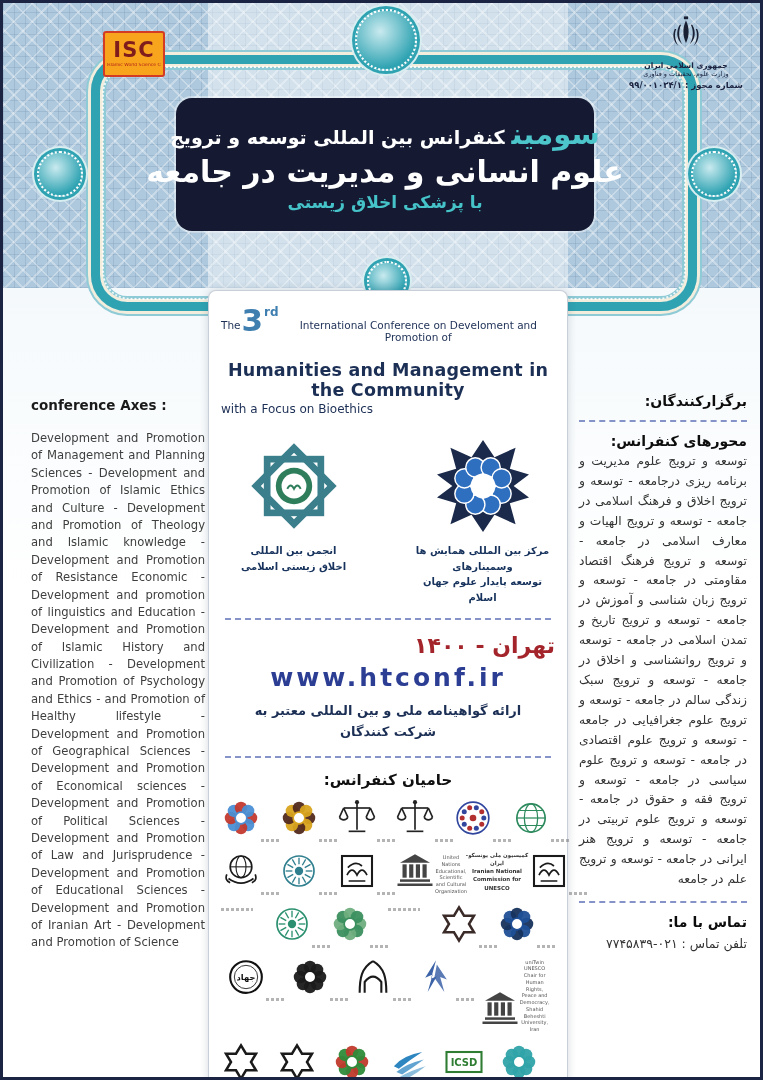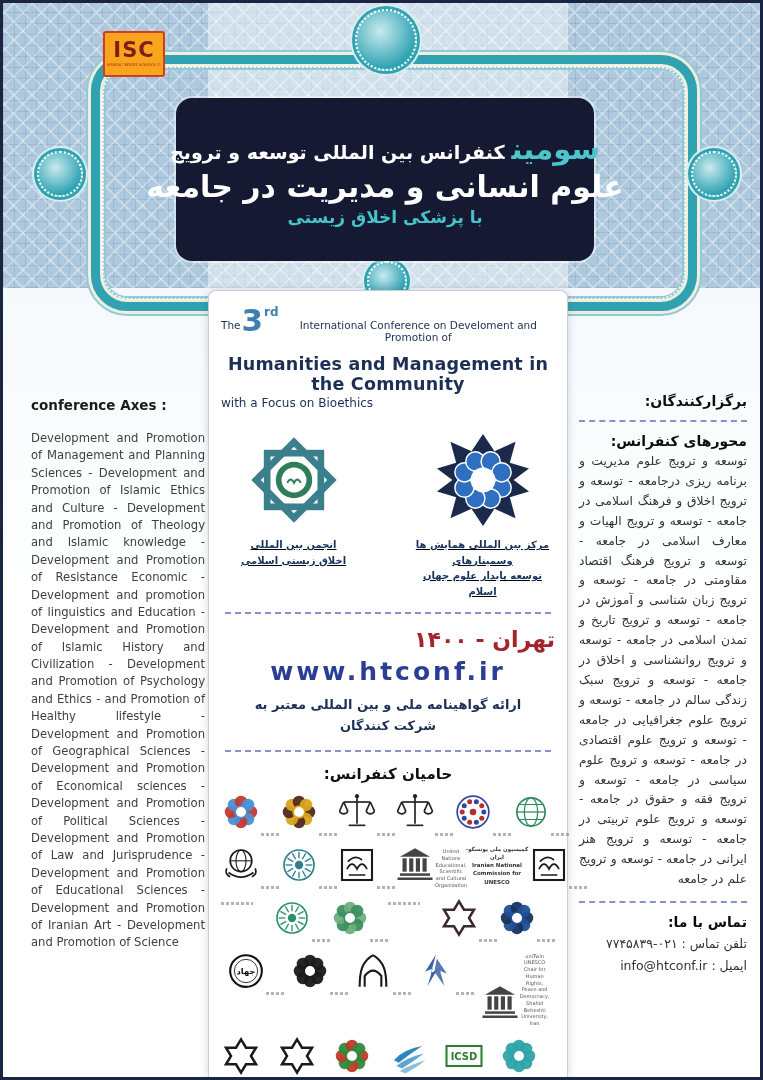--- a/index.html
+++ b/index.html
@@ -16,21 +16,21 @@
   .header-lightcol{position:absolute;left:205px;top:0;width:360px;height:285px;background:rgba(255,255,255,.45);}
   .frame{position:absolute;left:88px;top:52px;width:588px;height:238px;border:9px solid #2fa3b2;border-radius:36px;
     box-shadow:0 0 0 3px #f2eddc,0 0 0 5px #8fcbd6, inset 0 0 0 3px #f2eddc, inset 0 0 0 6px #8fcbd6;}
   .frame::after{content:"";position:absolute;inset:2px;border:2px dotted #ffffff;border-radius:28px;opacity:.85;}
   .medallion{position:absolute;border-radius:50%;background:radial-gradient(circle at 40% 35%,#c9eaef,#2fa3b2 72%);
     border:2px dotted #ffffff;box-shadow:0 0 0 3px #2fa3b2,0 0 0 5px #d9eef1;}
   .med-top{left:352px;top:6px;width:58px;height:58px;}
   .med-left{left:34px;top:148px;width:42px;height:42px;}
   .med-right{left:688px;top:148px;width:42px;height:42px;}
   .med-bottom{left:364px;top:258px;width:36px;height:36px;}
-  .banner{position:absolute;left:173px;top:95px;width:418px;height:163px;background:#151a32;border-radius:16px;
+  .banner{position:absolute;left:173px;top:95px;width:418px;height:133px;background:#151a32;border-radius:16px;
     box-shadow:0 0 0 2px rgba(255,255,255,.4);display:flex;flex-direction:column;justify-content:center;align-items:center;gap:3px;z-index:3;}
   .banner-l1{direction:rtl;white-space:nowrap;}
   .banner-accent{color:#4cc5cb;font-size:29px;font-weight:bold;margin-left:7px;}
   .banner-rest{color:#ffffff;font-size:19px;font-weight:bold;}
   .banner-l2{color:#ffffff;font-size:30px;font-weight:bold;direction:rtl;white-space:nowrap;}
   .banner-sub{color:#45c3c9;font-size:17px;font-weight:bold;direction:rtl;}
   
   .seal{position:absolute;left:22px;top:20px;width:70px;text-align:center;z-index:4;}
   .seal-circle{width:52px;height:52px;margin:0 auto;border-radius:50%;border:1px solid #44508e;
     background:radial-gradient(circle,#ffffff 16%,#5c6bb0 17% 36%,#ffffff 37% 44%,#3d4f91 45% 70%,#f2f5fb 71%);}
@@ -45,23 +45,23 @@
   .gov-license{font-size:8.5px;font-weight:bold;margin-top:2px;direction:rtl;}
   
   .card{position:absolute;left:205px;top:287px;width:360px;height:790px;background:#ffffff;border:1px solid #c9cfd8;border-bottom:none;
     border-radius:8px 8px 0 0;box-shadow:0 0 8px rgba(40,60,90,.20);padding:14px 12px 0;box-sizing:border-box;z-index:2;}
   .etitle{color:#1c2f55;text-align:center;}
   .etitle-l1{display:flex;align-items:flex-start;justify-content:center;font-size:10.5px;color:#1c2f55;}
   .etitle-the{margin-top:14px;}
   .etitle-num{font-size:31px;font-weight:bold;color:#3e7fb0;line-height:1;margin:0 1px;}
   .etitle-ord{font-size:12px;font-weight:bold;color:#3e7fb0;margin-right:3px;}
   .etitle-rest{margin-top:14px;}
-  .etitle-l2{font-size:17.5px;font-weight:bold;margin-top:11px;letter-spacing:.2px;}
+  .etitle-l2{font-size:17.5px;font-weight:bold;margin-top:17px;letter-spacing:.2px;}
   .etitle-l3{font-size:12px;text-align:left;padding-right:16px;margin-top:2px;}
-  .orglogos{display:flex;justify-content:center;gap:44px;margin-top:24px;align-items:flex-start;text-decoration:underline;}
+  .orglogos{display:flex;justify-content:center;gap:44px;margin-top:24px;align-items:flex-start;}
   .orglogo{text-align:center;width:150px;}
   .orglogo-cap{font-size:10px;font-weight:bold;color:#16325c;direction:rtl;line-height:1.55;margin-top:7px;}
   .preline{white-space:pre-line;}
   .dash{border-top:2px dashed #8693c9;margin:13px 4px;height:0;}
   .city{font-size:22px;font-weight:bold;color:#a3242a;direction:rtl;margin-top:4px;}
   .url{font-size:25px;font-weight:bold;color:#2c3e94;text-align:center;letter-spacing:3px;margin-top:5px;}
   .cert{font-size:13px;font-weight:bold;color:#1c2f55;text-align:center;direction:rtl;margin-top:9px;line-height:1.6;padding:0 28px;}
   .sph{font-size:15px;font-weight:bold;color:#101010;text-align:center;direction:rtl;margin-top:8px;}
   .sprow{display:flex;justify-content:space-evenly;align-items:flex-start;margin-top:9px;}
   .sp{display:flex;flex-direction:row;align-items:flex-end;width:58px;}
@@ -99,20 +99,35 @@
       </div>
       <div class="banner-l2">علوم انسانی و مدیریت در جامعه</div>
       <div class="banner-sub">با پزشکی اخلاق زیستی</div>
     </div>
 
     <div class="isc">
       <div class="isc-text">ISC</div>
       <div class="isc-sub">Islamic World Science Citation Center</div>
     </div>
 
+    <div class="gov">
+      <svg width="34" height="42" viewBox="0 0 48 60">
+        <g fill="#1a2033">
+          <path d="M24 8 C19 18 19 30 24 40 C29 30 29 18 24 8 Z"></path>
+          <path d="M15 14 C9 24 11 36 19 42 C13 34 13 22 17 14 Z"></path>
+          <path d="M33 14 C39 24 37 36 29 42 C35 34 35 22 31 14 Z"></path>
+          <path d="M21 2 h6 v4 h-6 z"></path>
+          <path d="M8 20 C4 28 6 38 13 44 C8 36 7 27 10 20 Z"></path>
+          <path d="M40 20 C44 28 42 38 35 44 C40 36 41 27 38 20 Z"></path>
+        </g>
+      </svg>
+      <div class="gov-line1">جمهوری اسلامی ایران</div>
+      <div class="gov-line2">وزارت علوم، تحقیقات و فناوری</div>
+      <div class="gov-license">شماره مجوز : ۹۹/۰۰۱۰۳۴/۱</div>
+    </div>
   </div>
 
   <div class="card">
     <div class="etitle">
       <div class="etitle-l1">
         <span class="etitle-the">The</span>
         <span class="etitle-num">3</span>
         <span class="etitle-ord">rd</span>
         <span class="etitle-rest">International Conference on Develoment and Promotion of</span>
       </div>
@@ -477,16 +492,15 @@
   </div>
 
   <div class="rcol">
     <div class="rcol-head">برگزارکنندگان:</div>
     <div class="dash"></div>
     <div class="rcol-head">محورهای کنفرانس:</div>
     <div class="rcol-body">توسعه و ترویج علوم مدیریت و برنامه ریزی درجامعه - توسعه و ترویج اخلاق و فرهنگ اسلامی در جامعه - توسعه و ترویج الهیات و معارف اسلامی در جامعه - توسعه و ترویج فرهنگ اقتصاد مقاومتی در جامعه - توسعه و ترویج زبان شناسی و آموزش در جامعه - توسعه و ترویج تاریخ و تمدن اسلامی در جامعه - توسعه و ترویج روانشناسی و اخلاق در جامعه - توسعه و ترویج سبک زندگی سالم در جامعه - توسعه و ترویج علوم جغرافیایی در جامعه - توسعه و ترویج علوم اقتصادی در جامعه - توسعه و ترویج علوم سیاسی در جامعه - توسعه و ترویج فقه و حقوق در جامعه - توسعه و ترویج علوم تربیتی در جامعه - توسعه و ترویج هنر ایرانی در جامعه - توسعه و ترویج علم در جامعه</div>
     <div class="dash"></div>
     <div class="rcol-head">تماس با ما:</div>
     <div class="contact-line">تلفن تماس : ۰۲۱-۷۷۴۵۸۳۹</div>
-    <div class="contact-line">ایمیل : info@htconf.ir</div>
   </div>
 
 </div>
 
 </body></html>

